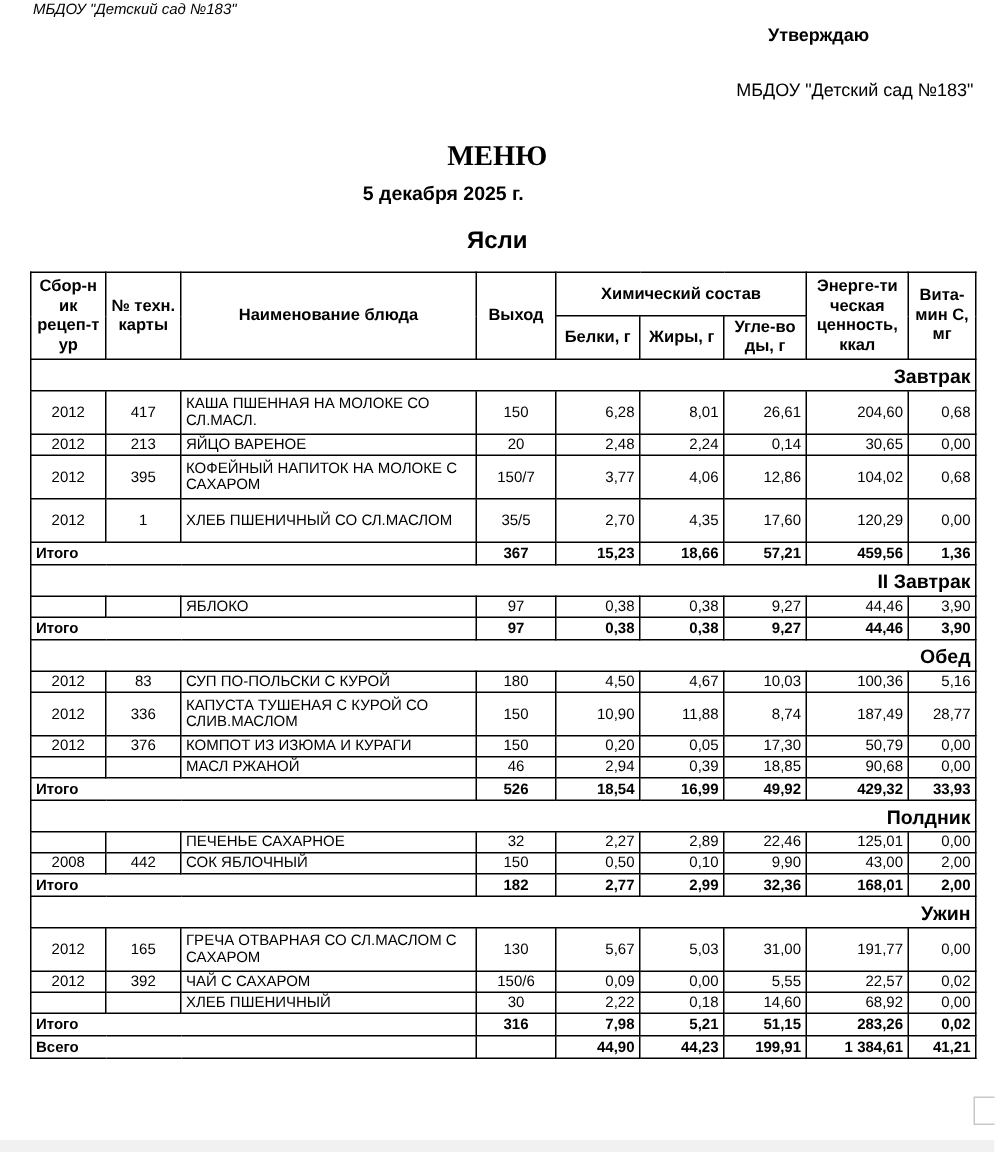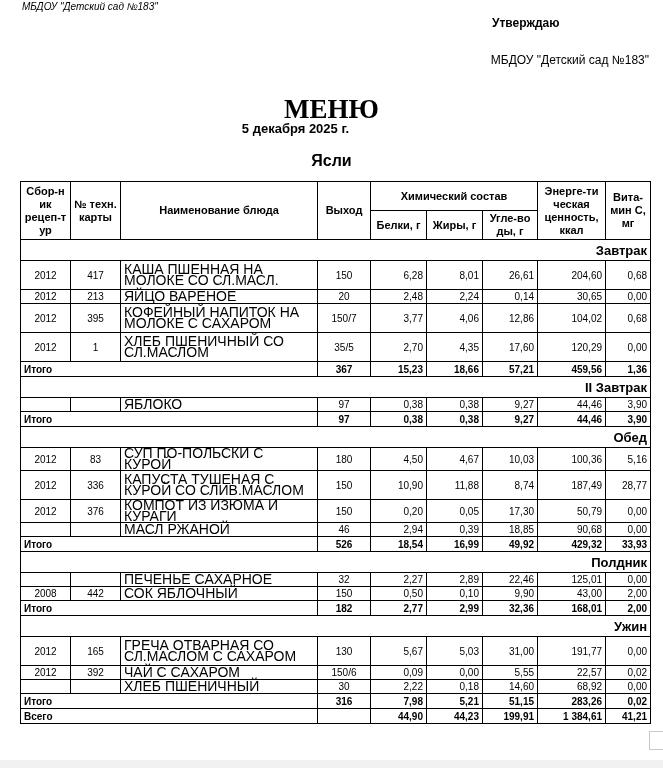--- a/index.html
+++ b/index.html
@@ -4,41 +4,41 @@
 <style>
   html, body { margin: 0; padding: 0; }
   body {
     width: 663px; height: 768px; overflow: hidden;
     background: #ffffff; position: relative;
     font-family: "Liberation Sans", sans-serif; color: #000;
   }
   .bottom-band { position: absolute; left: 0; right: 0; top: 760px; height: 8px; background: #f1f1f1; }
   .corner-box { position: absolute; left: 649px; top: 731px; width: 16px; height: 17px; border: 1px solid #c8c8c8; background: #fff; }
   .org-top { position: absolute; left: 22px; top: 1px; font-size: 10px; font-style: italic; }
-  .approve { position: absolute; left: 492px; top: 16px; font-size: 12px; font-weight: bold; }
+  .approve { position: absolute; left: 512px; top: 16px; font-size: 12px; font-weight: bold; }
   .head-title { position: absolute; right: 14px; top: 52px; font-size: 12px; text-align: right; line-height: 17px; }
   .sign-line { display: inline-block; width: 82px; border-bottom: 1px solid #000; margin-right: 4px; vertical-align: 2px; }
-  .menu-title { position: absolute; left: 0; width: 663px; top: 94px; text-align: center; font-family: "Liberation Serif", serif; font-weight: bold; font-size: 27px; }
+  .menu-title { position: absolute; left: 0; width: 663px; top: 94px; text-align: center; font-family: "Liberation Serif", serif; font-weight: bold; font-size: 19px; }
   .menu-date { position: absolute; left: 0; width: 591px; top: 121px; text-align: center; font-weight: bold; font-size: 13px; }
   .group-title { position: absolute; left: 0; width: 663px; top: 152px; text-align: center; font-weight: bold; font-size: 16px; }
 
   table.menu {
     position: absolute; left: 20px; top: 181px; width: 630px;
     border-collapse: collapse; table-layout: fixed; font-size: 10px;
   }
   table.menu td, table.menu th { border: 1px solid #000; padding: 0 3px; }
   table.menu th { font-weight: bold; font-size: 11px; text-align: center; line-height: 13px; }
   .r { text-align: right; }
   .c { text-align: center; }
   .l { text-align: left; }
   tr.meal td { text-align: right; font-weight: bold; font-size: 13px; height: 20px; border-left: 1px solid #000; }
   tr.dish td { height: 13px; line-height: 11px; }
   tr.dish.tall td { height: 28px; }
   tr.total td { font-weight: bold; height: 14px; }
-  .name-cell { font-size: 14px; }
+  .name-cell { font-size: 10px; }
 </style>
 </head>
 <body>
 
 <div class="org-top">МБДОУ "Детский сад №183"</div>
 <div class="approve">Утверждаю</div>
 <div class="head-title">
   <div>МБДОУ "Детский сад №183"</div>
 </div>
 <div class="menu-title">МЕНЮ</div>

